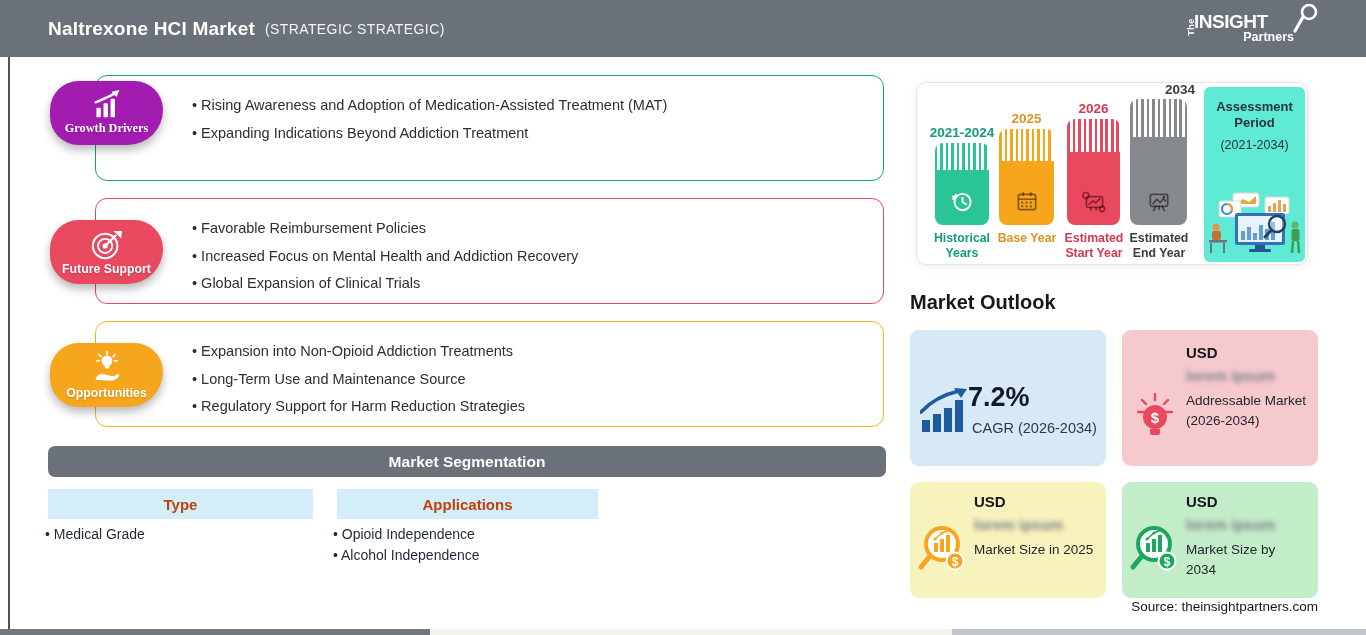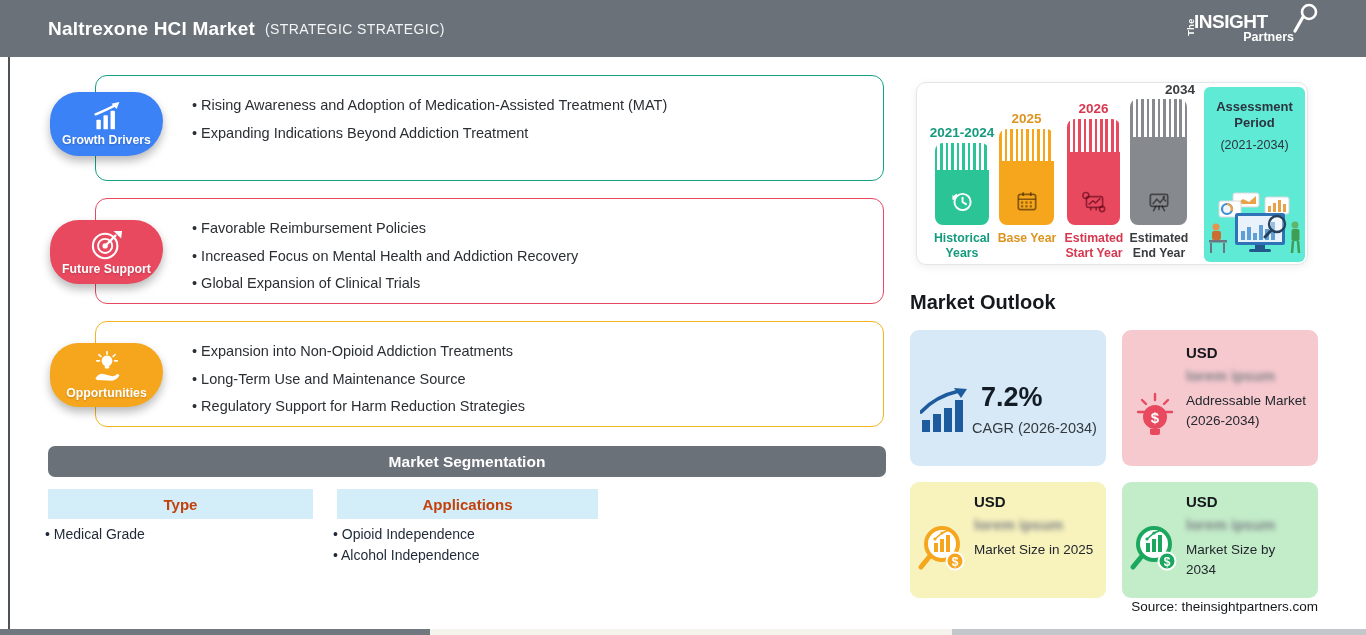--- a/index.html
+++ b/index.html
@@ -29,21 +29,21 @@
   .box-trends { top:198px; border:1.6px solid #e8495f; }
   .box-opps   { top:321px; border:1.6px solid #f2b51d; }
   .driver-box ul { list-style:none; padding:16px 16px 0 96px; }
   .driver-box li { font-size:14.5px; color:#2b2f33; line-height:27.5px; }
   .driver-box li::before { content:"• "; color:#2b2f33; }
 
   
   .badge { position:absolute; left:50px; width:113px; height:64px; border-radius:34px 34px 42px 34px;
            display:flex; flex-direction:column; align-items:center; justify-content:center;
            box-shadow:0 5px 10px rgba(0,0,0,.28); z-index:3; }
-  .badge-growth { top:92px;  background:#3b82f6; }
+  .badge-growth { top:81px;  background:#a21caf;font-family:Liberation Serif, serif; }
   .badge-trends { top:220px; background:#e8495f; }
   .badge-opps   { top:343px; background:#f6a61d; }
   .badge-label { color:#fff; font-size:12.3px; font-weight:bold; margin-top:1px; text-shadow:0 1px 2px rgba(0,0,0,.2); white-space:nowrap; }
 
   
   .seg-bar { position:absolute; left:48px; top:446px; width:838px; height:31px; background:#6a7178; border-radius:7px;
              display:flex; align-items:center; justify-content:center; color:#fff; font-size:15.5px; font-weight:bold; }
   .seg-col-header { position:absolute; top:489px; height:30px; background:#d3eef8; border-radius:0;
                     display:flex; align-items:center; justify-content:center; font-size:15px; font-weight:bold; color:#c2410c; }
   .seg-type { left:48px; width:265px; }
@@ -88,21 +88,21 @@
   .assessment-range { font-size:12.5px; color:#2d3340; margin-top:7px; }
   .assessment-illustration { position:absolute; bottom:5px; left:3px; }
 
   
   .outlook-title { position:absolute; left:910px; top:291px; font-size:20px; font-weight:bold; color:#15181d; }
   .outlook-card { position:absolute; border-radius:9px; }
   .card-cagr  { left:910px;  top:330px; width:196px; height:136px; background:#d7e9f6; }
   .card-pink  { left:1122px; top:330px; width:196px; height:136px; background:#f6c9cf; }
   .card-yellow{ left:910px;  top:482px; width:196px; height:116px; background:#f8f2bd; }
   .card-green { left:1122px; top:482px; width:196px; height:116px; background:#c3ecc9; }
-  .cagr-value { position:absolute; left:71px; top:52px; font-size:27px; font-weight:800; color:#131c26; }
+  .cagr-value { position:absolute; left:58px; top:52px; font-size:27px; font-weight:800; color:#131c26; }
   .cagr-label { position:absolute; left:62px; top:90px; font-size:14.5px; color:#33393f; }
   .card-cagr .card-icon { position:absolute; left:10px; top:58px; }
   .card-text { position:absolute; left:64px; top:14px; width:122px; }
   .card-yellow .card-text, .card-green .card-text { top:11px; }
   .card-currency { font-size:15px; font-weight:bold; color:#15181d; }
   .card-masked { font-size:15px; font-weight:bold; color:#7d8287; filter:blur(2.6px); margin-top:6px; white-space:nowrap; }
   .card-label { font-size:13.5px; color:#23282e; margin-top:7px; line-height:20px; }
   .card-pink .card-icon { position:absolute; left:12px; top:62px; }
   .card-yellow .card-icon, .card-green .card-icon { position:absolute; left:4px; top:38px; }
 

